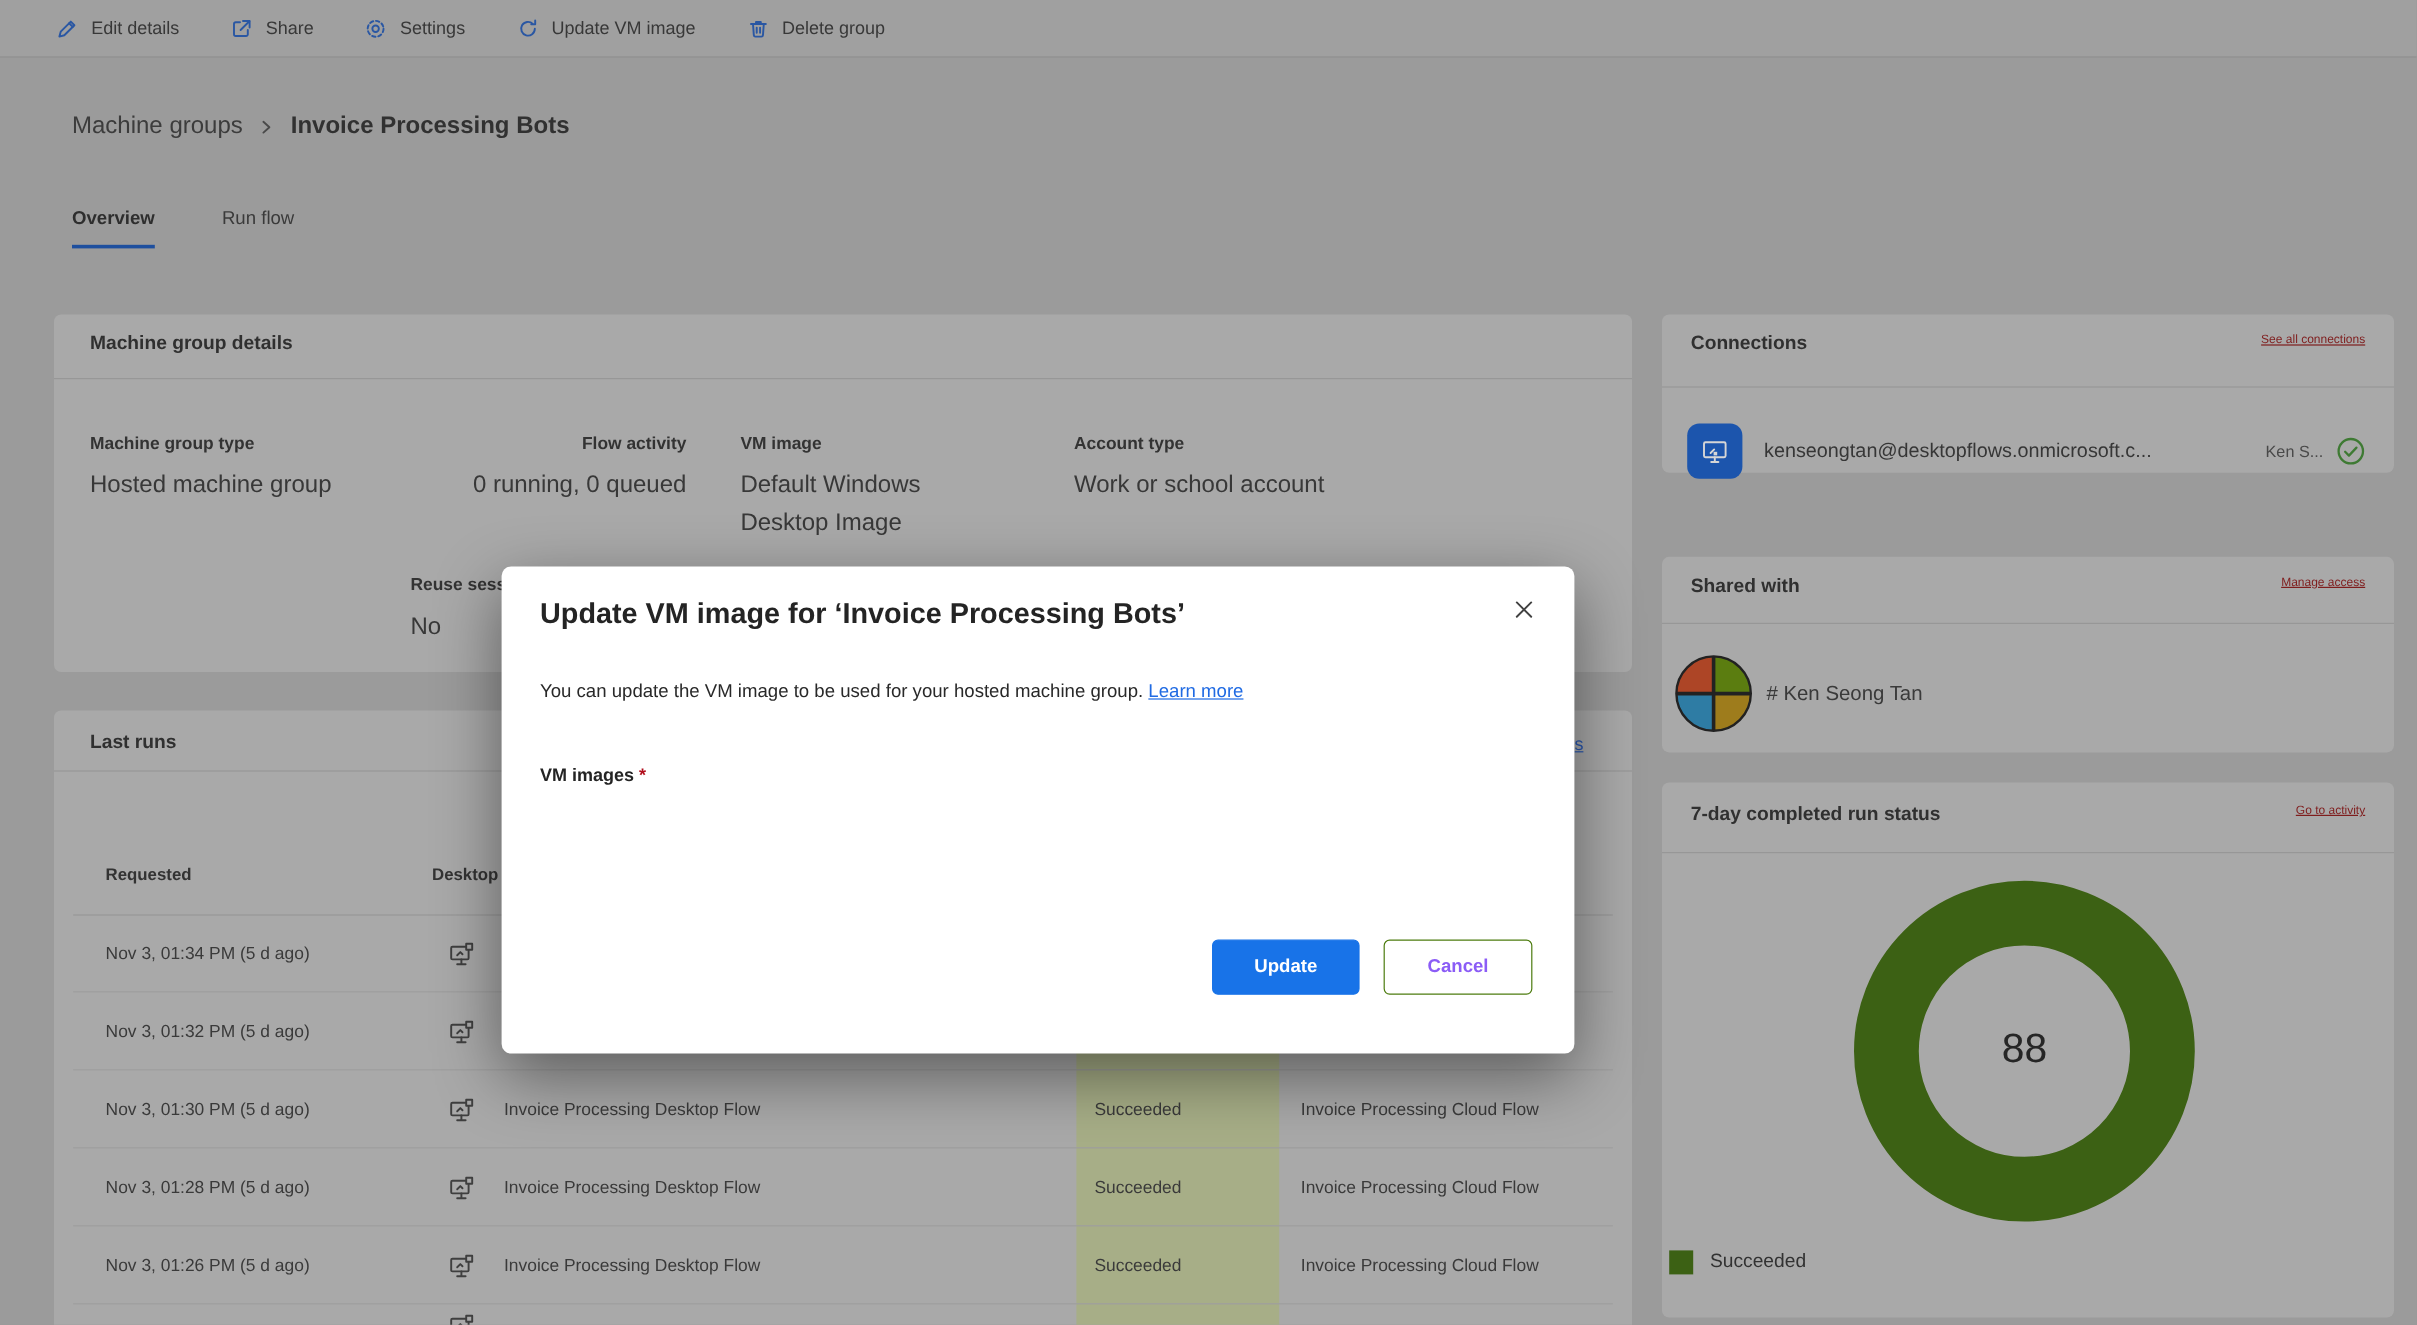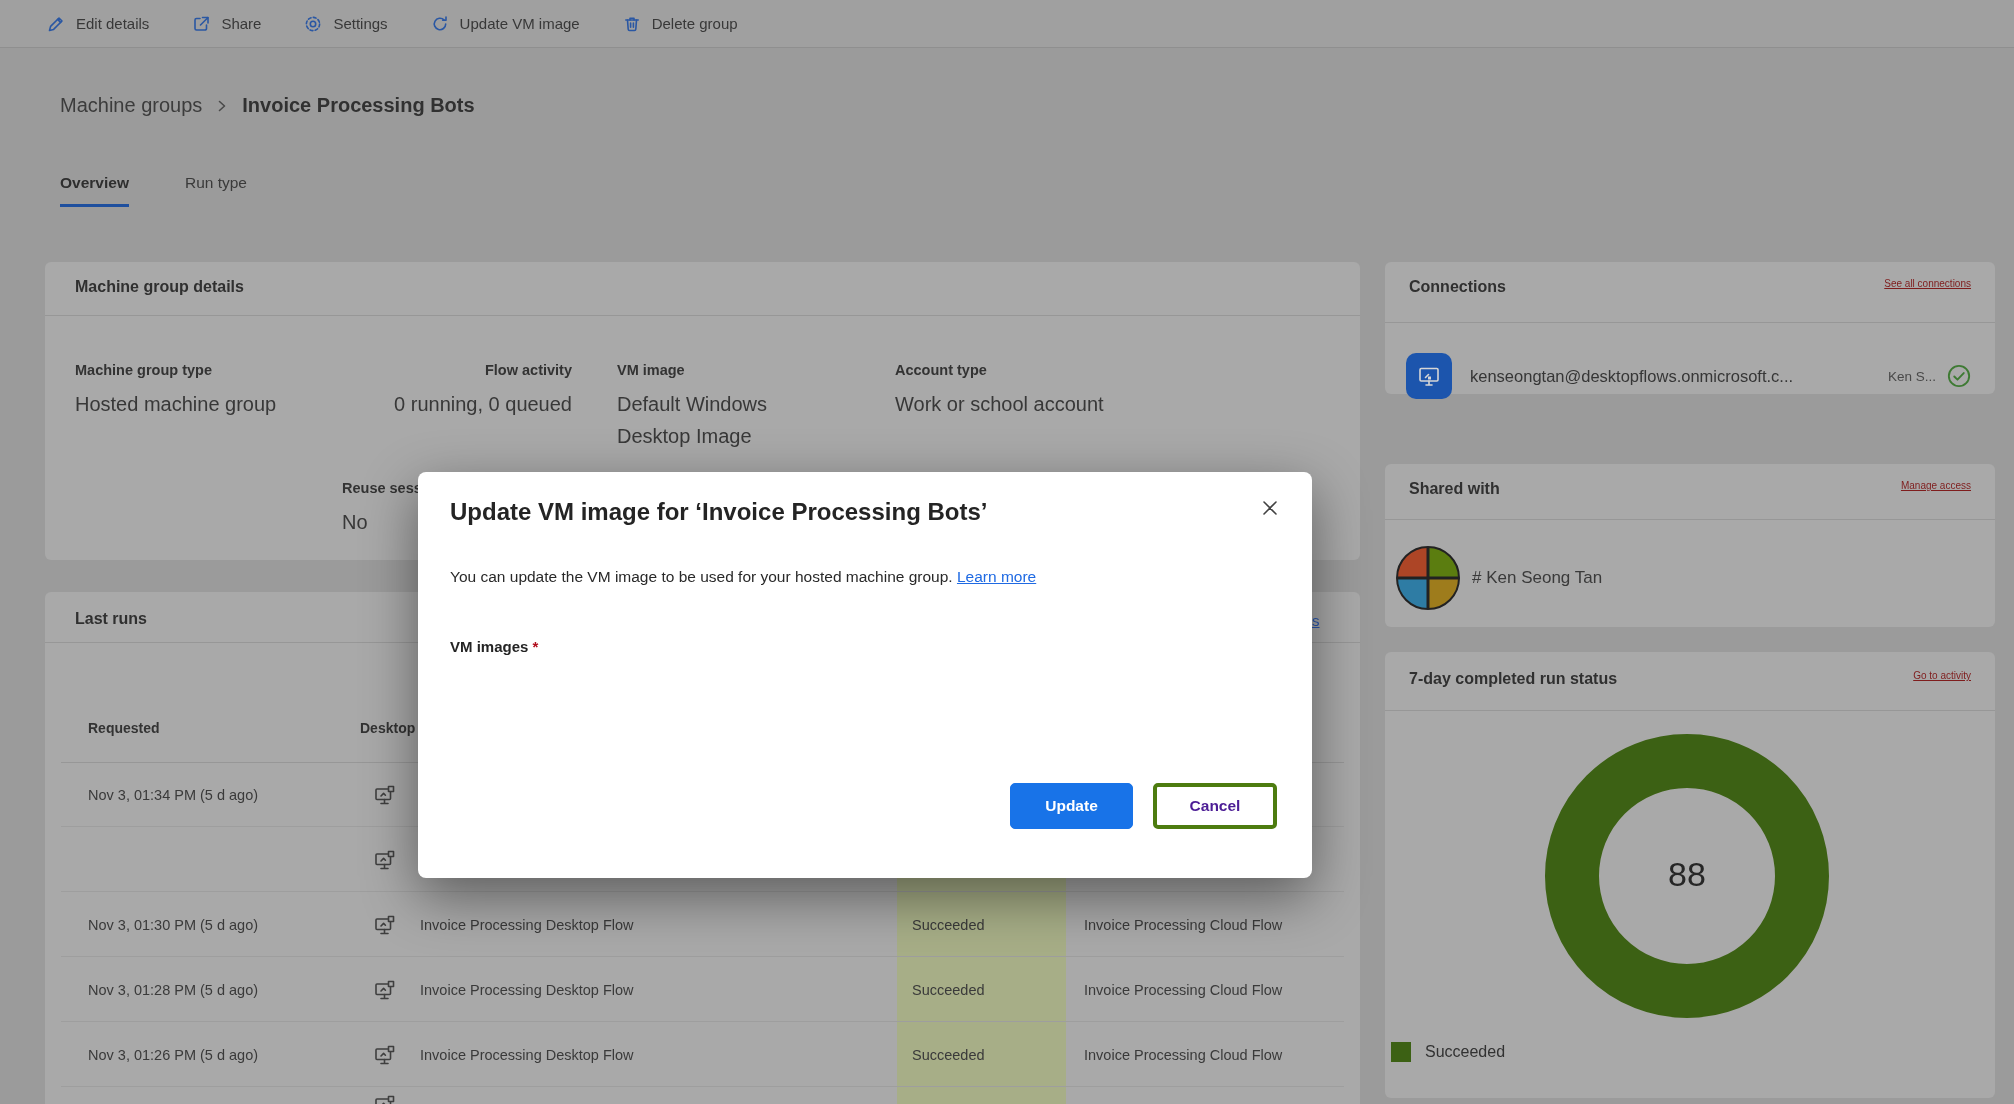--- a/index.html
+++ b/index.html
@@ -86,21 +86,21 @@
   .req{color:#b10e1c;font-weight:700;}
   .dropdown{
     position:absolute;left:30px;top:200px;width:834px;height:46px;box-sizing:border-box;
     border:1px solid #5c5c5c;border-radius:5px;background:#fff;
     display:flex;align-items:center;padding:0 14px 0 17px;cursor:pointer;
   }
   .dropdown-text{flex:1;font-size:16px;color:#1f1f1f;}
   .dropdown-chev{color:#424242;}
   .btn{position:absolute;top:311px;height:46px;border-radius:5px;font-family:inherit;font-size:15.5px;font-weight:700;cursor:pointer;box-sizing:border-box;}
   .btn-primary{left:592px;width:123px;background:#1873e8;color:#ffffff;border:1px solid #1873e8;}
-  .btn-secondary{left:735px;width:124px;background:#ffffff;color:#4c1d95;border:4px solid #4d7c0f;}
+  .btn-secondary{left:735px;width:124px;background:#ffffff;color:#8b5cf6;border:1px solid #4d7c0f;}
 </style>
 </head>
 <body>
 
 <header class="toolbar">
   <button class="tb-item">
     <span class="tb-icon">
       <svg width="20" height="20" viewBox="0 0 20 20" class="stroke-ic">
           <path d="M3.5 16.5l1.1-4.1L13 4l3 3-8.4 8.4-4.1 1.1z"></path>
           <path d="M11.6 5.4l3 3"></path>
@@ -154,21 +154,21 @@
   <span class="crumb-chev">
     <svg width="16" height="16" viewBox="0 0 16 16" class="stroke-ic">
         <path d="M5.5 3.5L10.5 8l-5 4.5"></path>
       </svg>
   </span>
   <span class="crumb-current">Invoice Processing Bots</span>
 </nav>
 
 <div class="tabs">
   <div class="tab active">Overview</div>
-  <div class="tab">Run type</div>
+  <div class="tab">Run flow</div>
 </div>
 
 <section class="card" style="left:45px;top:262px;width:1315px;height:298px;">
   <div class="card-title" style="position:absolute;left:30px;top:16px;">Machine group details</div>
   <div class="card-divider" style="top:53px;"></div>
 
   <div class="field" style="left:30px;top:100px;">
     <div class="flabel">Machine group type</div>
     <div class="fvalue">Hosted machine group</div>
   </div>
@@ -211,20 +211,21 @@
           <path d="M8 12l2.6-2.6 1.8 1.8"></path>
         </svg>
       </div>
     <div class="cell" style="left:375px;">Invoice Processing Desktop Flow</div>
     <div class="cell" style="left:867px;">Succeeded</div>
     <div class="cell" style="left:1039px;">Invoice Processing Cloud Flow</div>
   </div>
   <div class="row-divider" style="top:234px;"></div>
 
   <div class="run-row" style="top:236px;">
+    <div class="cell" style="left:43px;">Nov 3, 01:32 PM (5 d ago)</div>
     <div class="cell icon-cell" style="left:328px;">
         <svg width="23" height="23" viewBox="0 0 23 23" class="stroke-ic" stroke-width="1.5">
           <rect x="3" y="5" width="14.5" height="10.5" rx="1"></rect>
           <path d="M8 19.5h7M11.5 15.5v4"></path>
           <rect x="15.5" y="2.5" width="5" height="5" fill="#a9a9a9"></rect>
           <path d="M8 12l2.6-2.6 1.8 1.8"></path>
         </svg>
       </div>
     <div class="cell" style="left:375px;">Invoice Processing Desktop Flow</div>
     <div class="cell" style="left:867px;">Succeeded</div>

